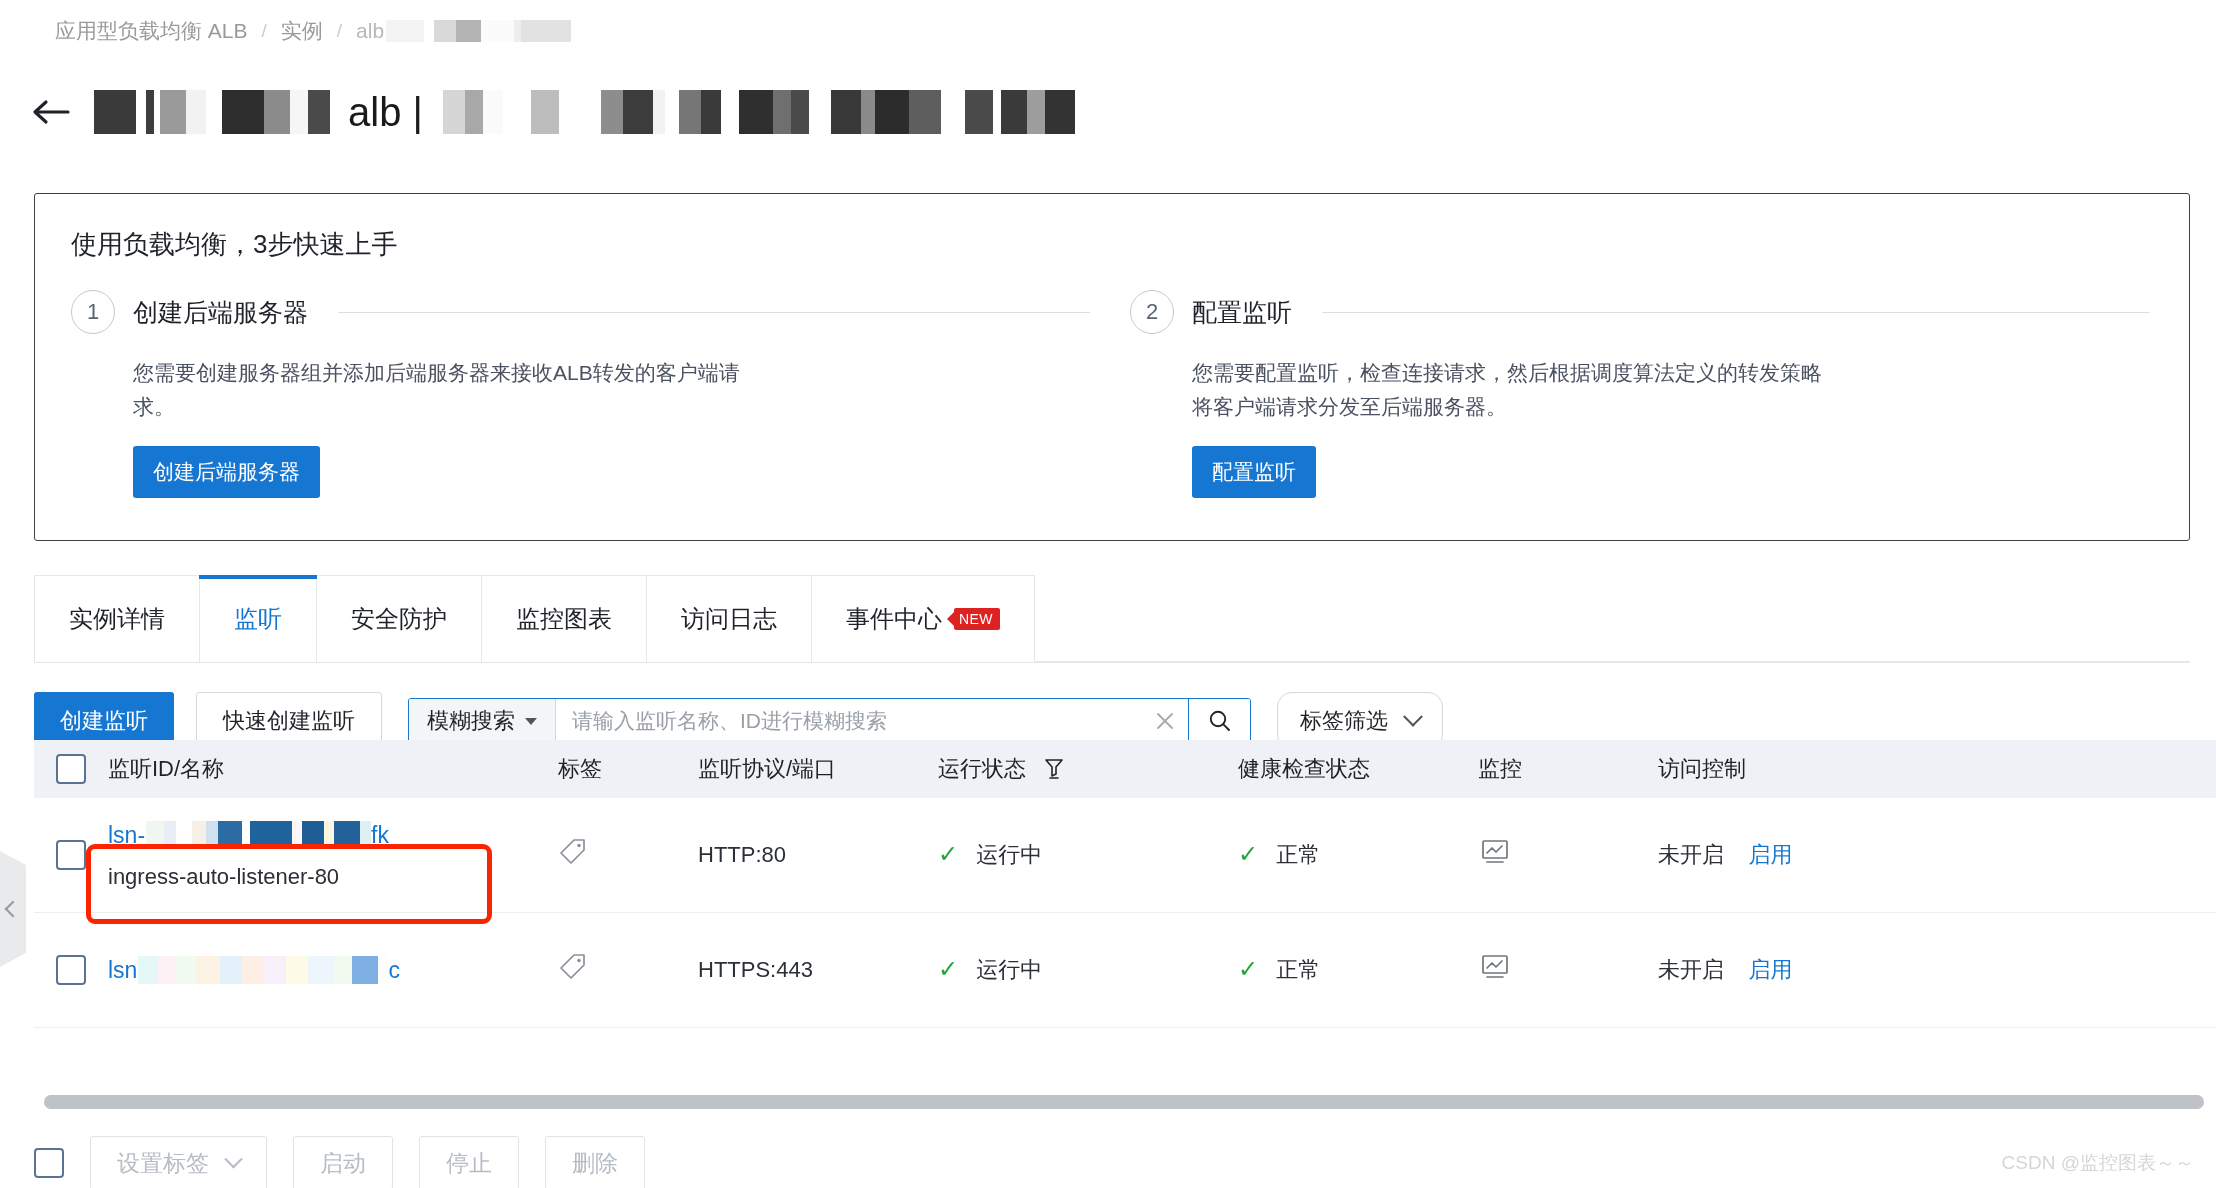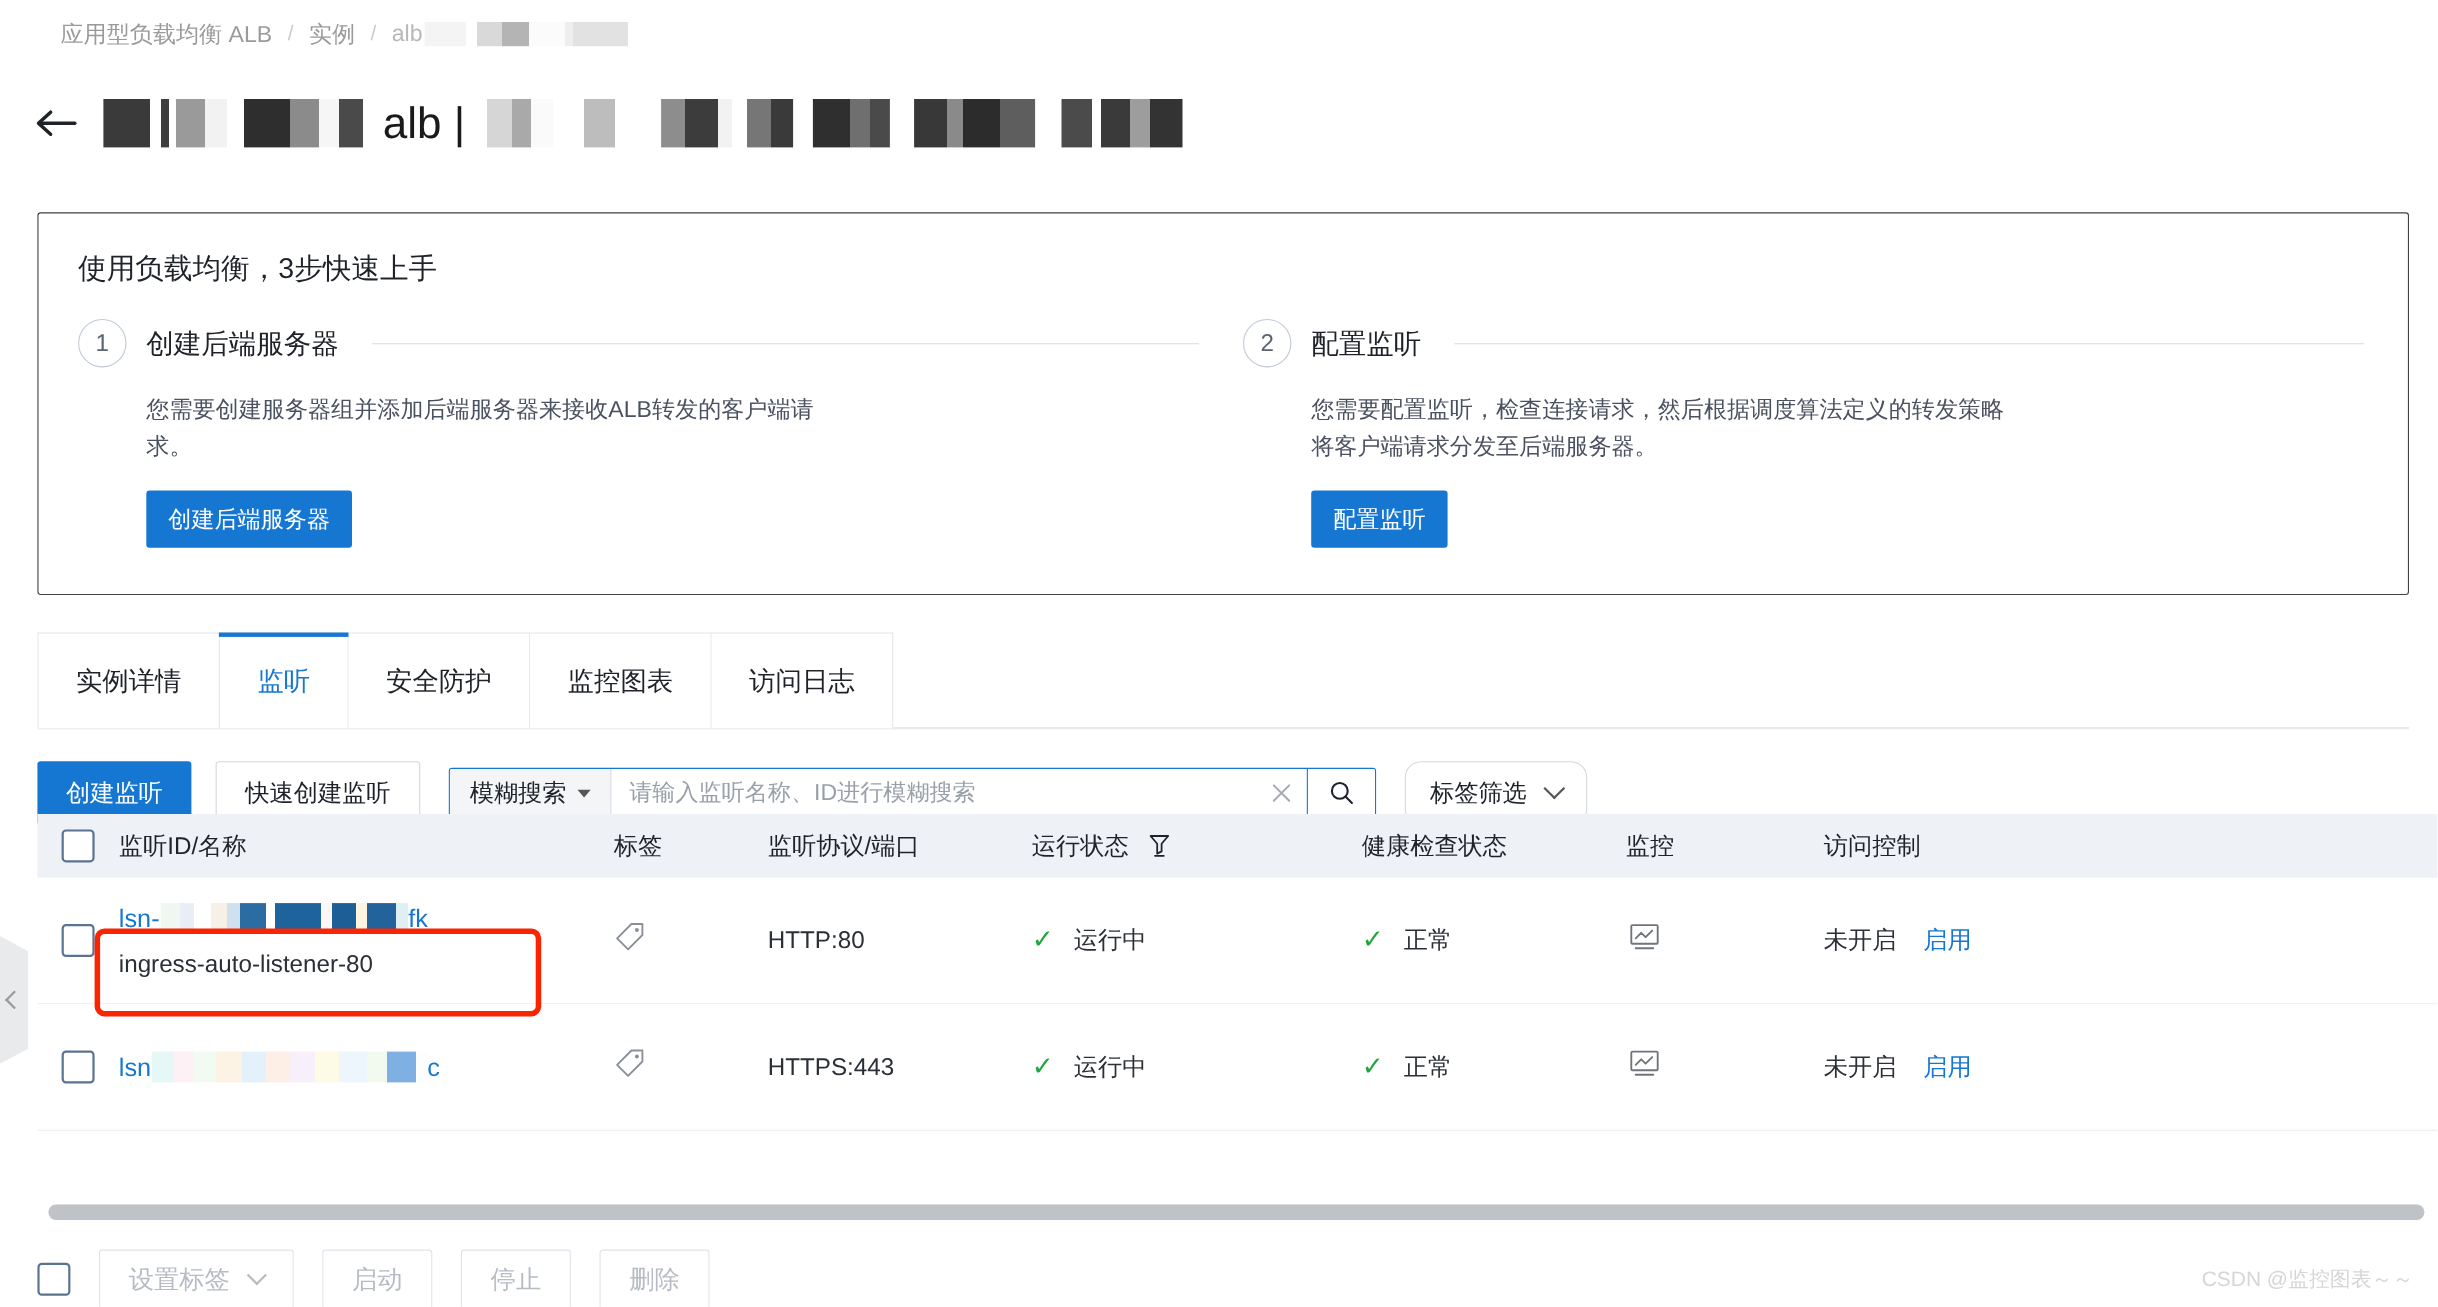--- a/index.html
+++ b/index.html
@@ -378,20 +378,24 @@
   </div>
   <div class="tab">
     <span>安全防护</span>
   </div>
   <div class="tab">
     <span>监控图表</span>
   </div>
   <div class="tab">
     <span>访问日志</span>
   </div>
+  <div class="tab">
+    <span>事件中心</span>
+    <span class="new-badge">NEW</span>
+  </div>
   <div class="tabs-filler"></div>
 </div>
 
 <div class="toolbar">
   <button class="tb-create">创建监听</button>
   <button class="tb-quick">快速创建监听</button>
 
   <div class="search-group">
     <div class="search-mode">
       <span>模糊搜索</span>

